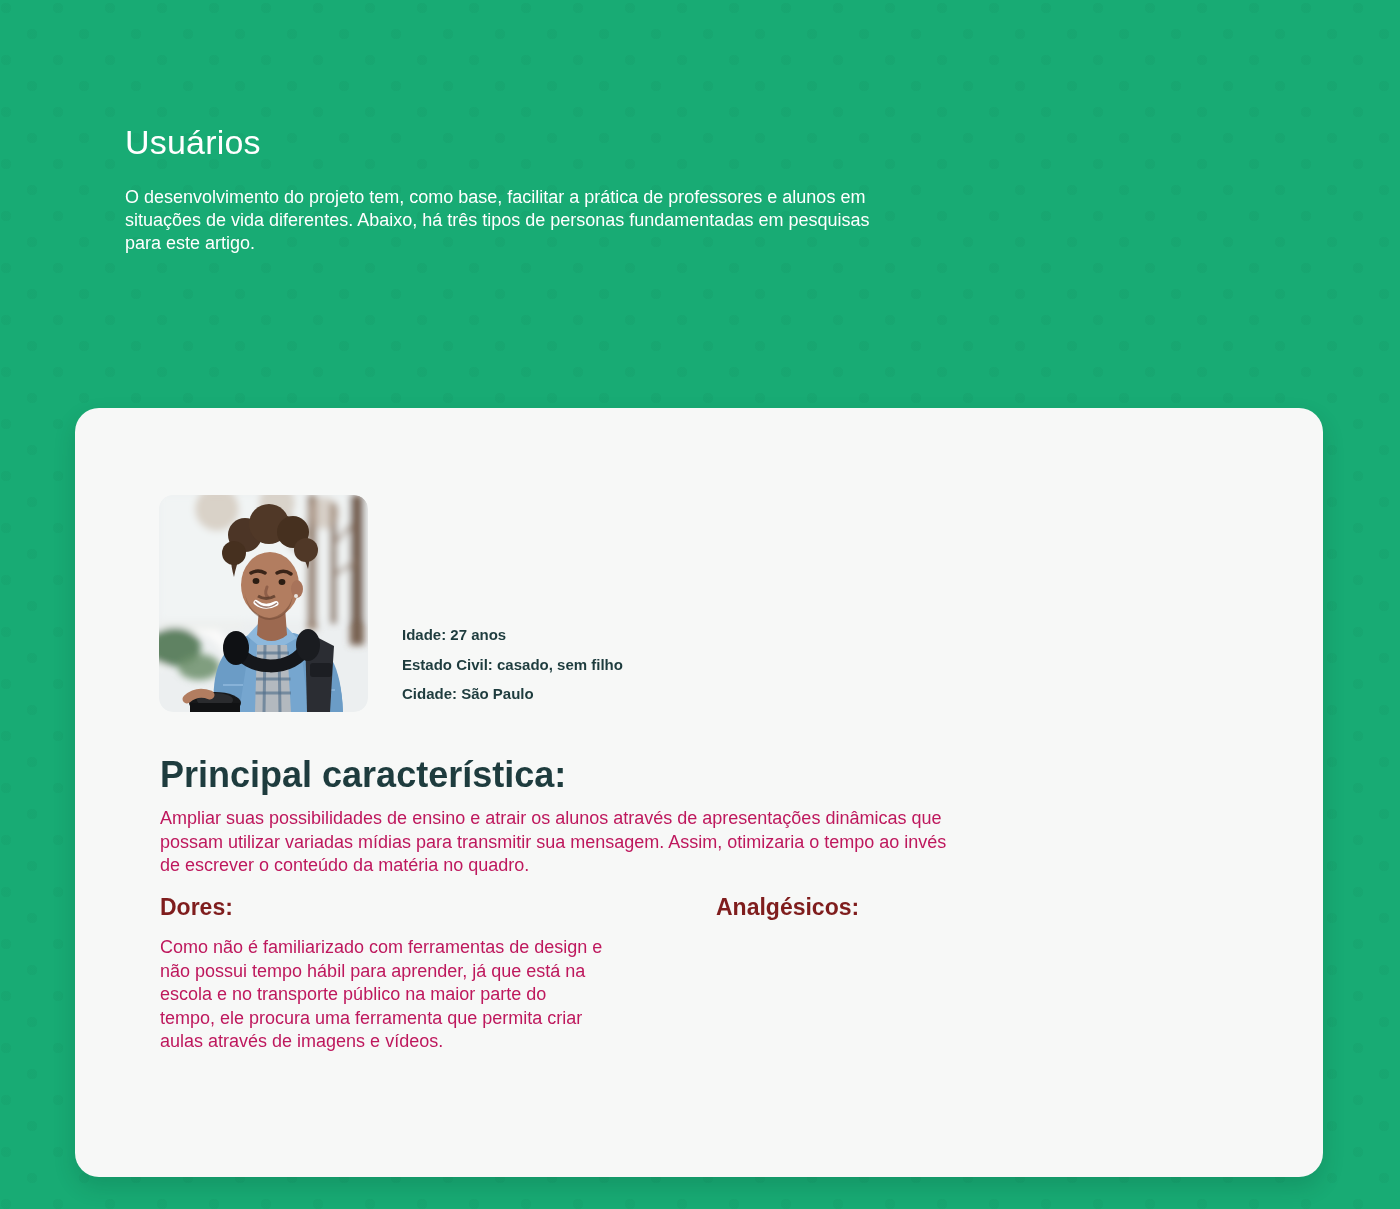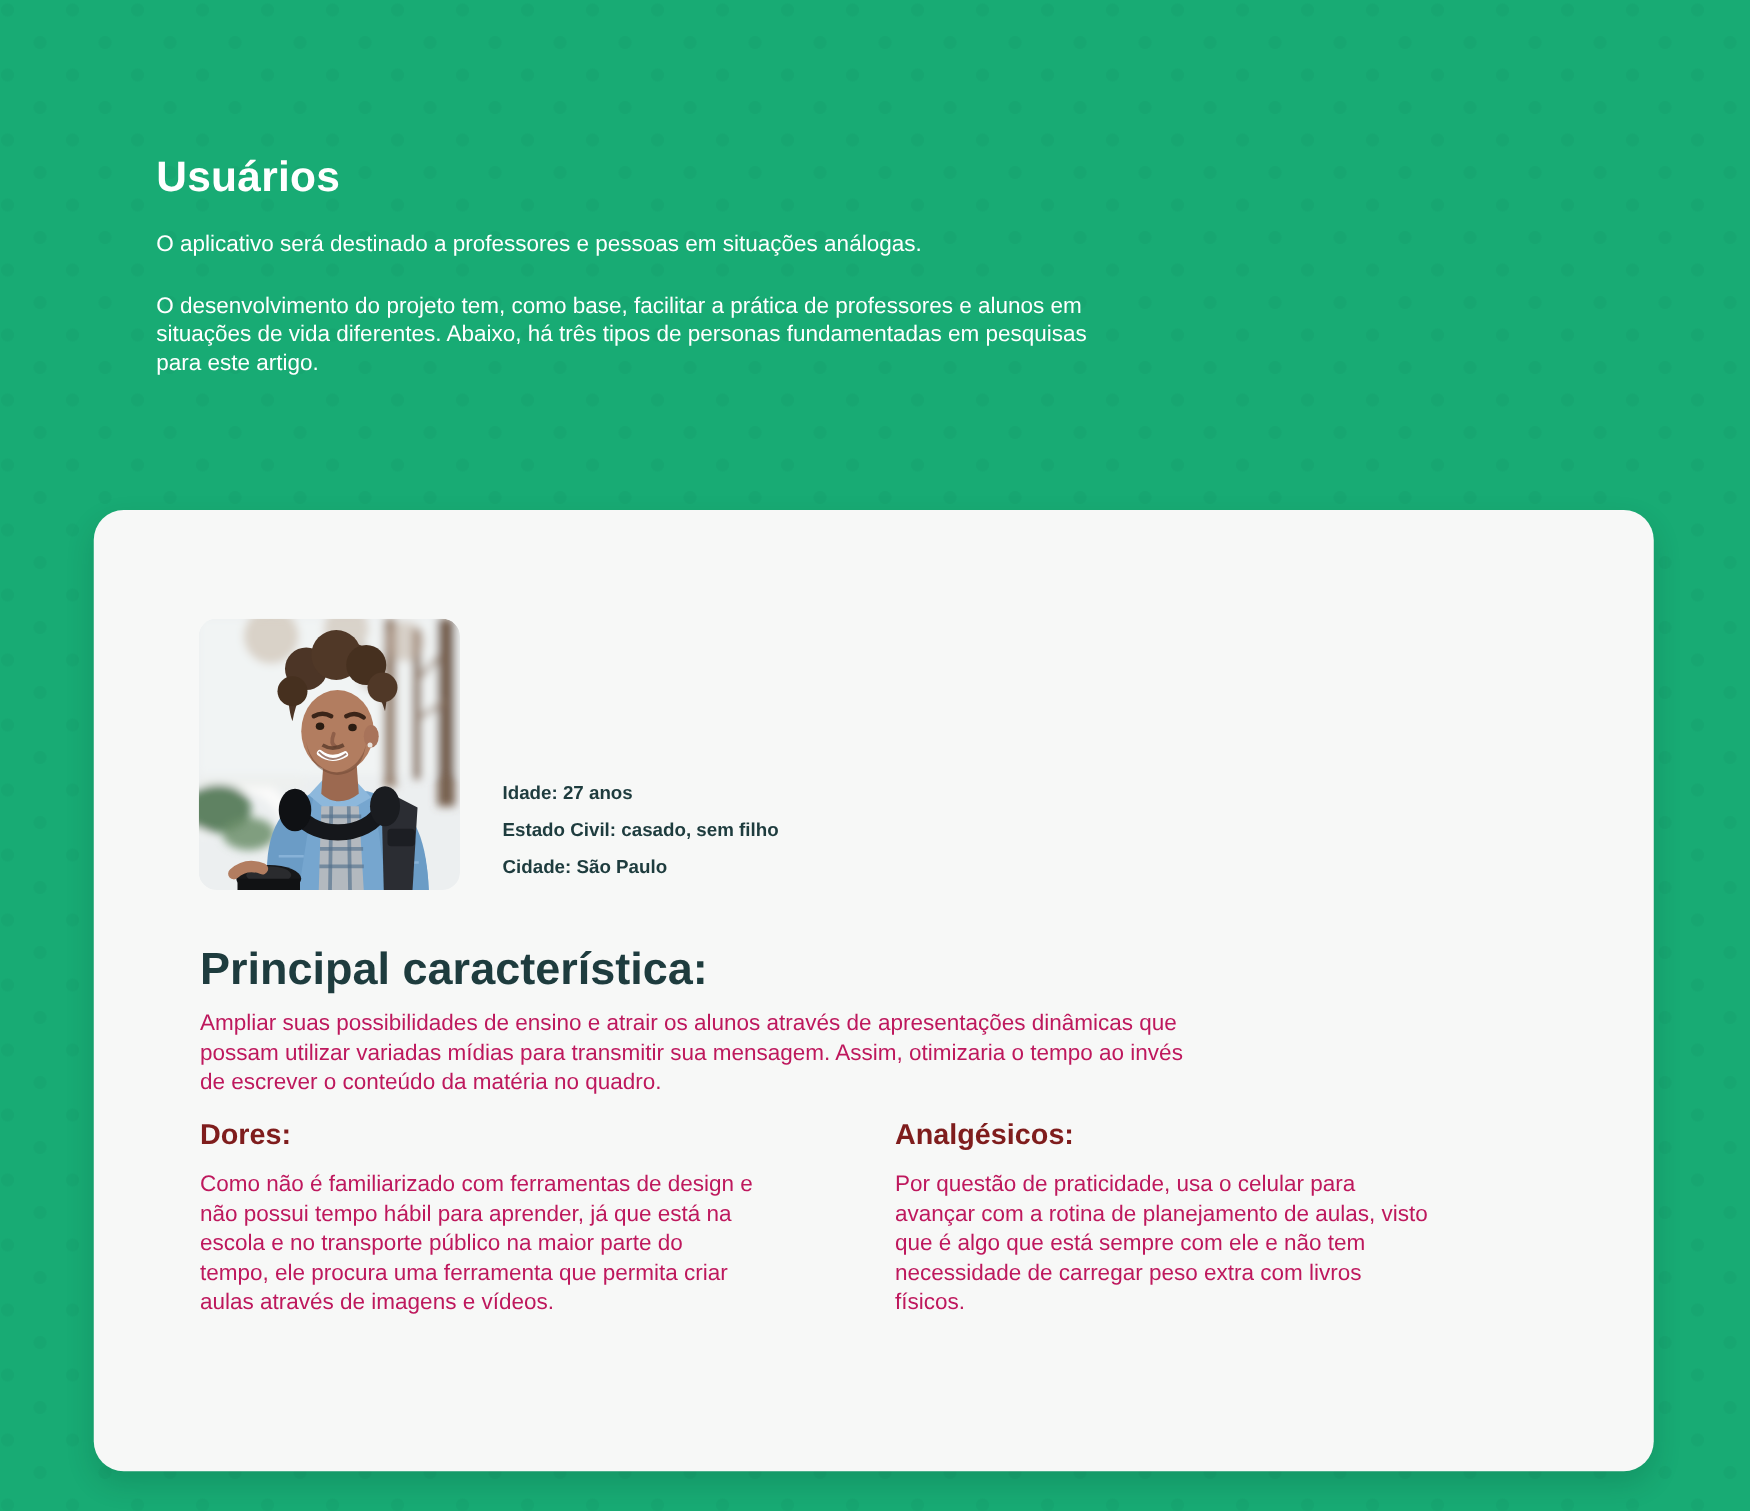--- a/index.html
+++ b/index.html
@@ -23,21 +23,21 @@
   .intro {
     position: absolute;
     left: 125px;
     top: 124px;
     width: 770px;
     color: #ffffff;
   }
   .intro h1 {
     font-size: 34px;
     line-height: 36px;
-    font-weight: 700;
+    font-weight: 400;
     letter-spacing: 0.2px;
   }
   .intro p {
     font-size: 18px;
     line-height: 23px;
     font-weight: 400;
   }
   .intro .p1 { margin-top: 24px; width: 760px; }
   .intro .p2 { margin-top: 26px; width: 760px; }
 
@@ -134,21 +134,20 @@
   .col.pains { left: 85px; width: 445px; }
   .col.painkillers { left: 641px; width: 430px; }
 </style>
 </head>
 <body>
 
 <div class="page">
 
   <header class="intro">
     <h1>Usuários</h1>
-    <p class="p1">O aplicativo será destinado a professores e pessoas em situações análogas.</p>
     <p class="p2">O desenvolvimento do projeto tem, como base, facilitar a prática de professores e alunos em situações de vida diferentes. Abaixo, há três tipos de personas fundamentadas em pesquisas para este artigo.</p>
   </header>
 
   <section class="card">
 
     <div class="photo" role="img" aria-label="Foto de Rogério: jovem sorridente de cabelo crespo, fones de ouvido no pescoço, jaqueta jeans e mochila, segurando um copo de café">
       <svg viewBox="0 0 209 217" xmlns="http://www.w3.org/2000/svg" aria-hidden="true">
         <defs>
           <filter id="bgblur" x="-20%" y="-20%" width="140%" height="140%">
               <feGaussianBlur stdDeviation="3.5"></feGaussianBlur>
@@ -233,17 +232,16 @@
       <p class="body-text">Ampliar suas possibilidades de ensino e atrair os alunos através de apresentações dinâmicas que possam utilizar variadas mídias para transmitir sua mensagem. Assim, otimizaria o tempo ao invés de escrever o conteúdo da matéria no quadro.</p>
     </div>
 
     <div class="col pains">
       <h4>Dores:</h4>
       <p class="body-text">Como não é familiarizado com ferramentas de design e não possui tempo hábil para aprender, já que está na escola e no transporte público na maior parte do tempo, ele procura uma ferramenta que permita criar aulas através de imagens e vídeos.</p>
     </div>
 
     <div class="col painkillers">
       <h4>Analgésicos:</h4>
-      <p class="body-text">Por questão de praticidade, usa o celular para avançar com a rotina de planejamento de aulas, visto que é algo que está sempre com ele e não tem necessidade de carregar peso extra com livros físicos.</p>
     </div>
 
   </section>
 </div>
 
 </body></html>

